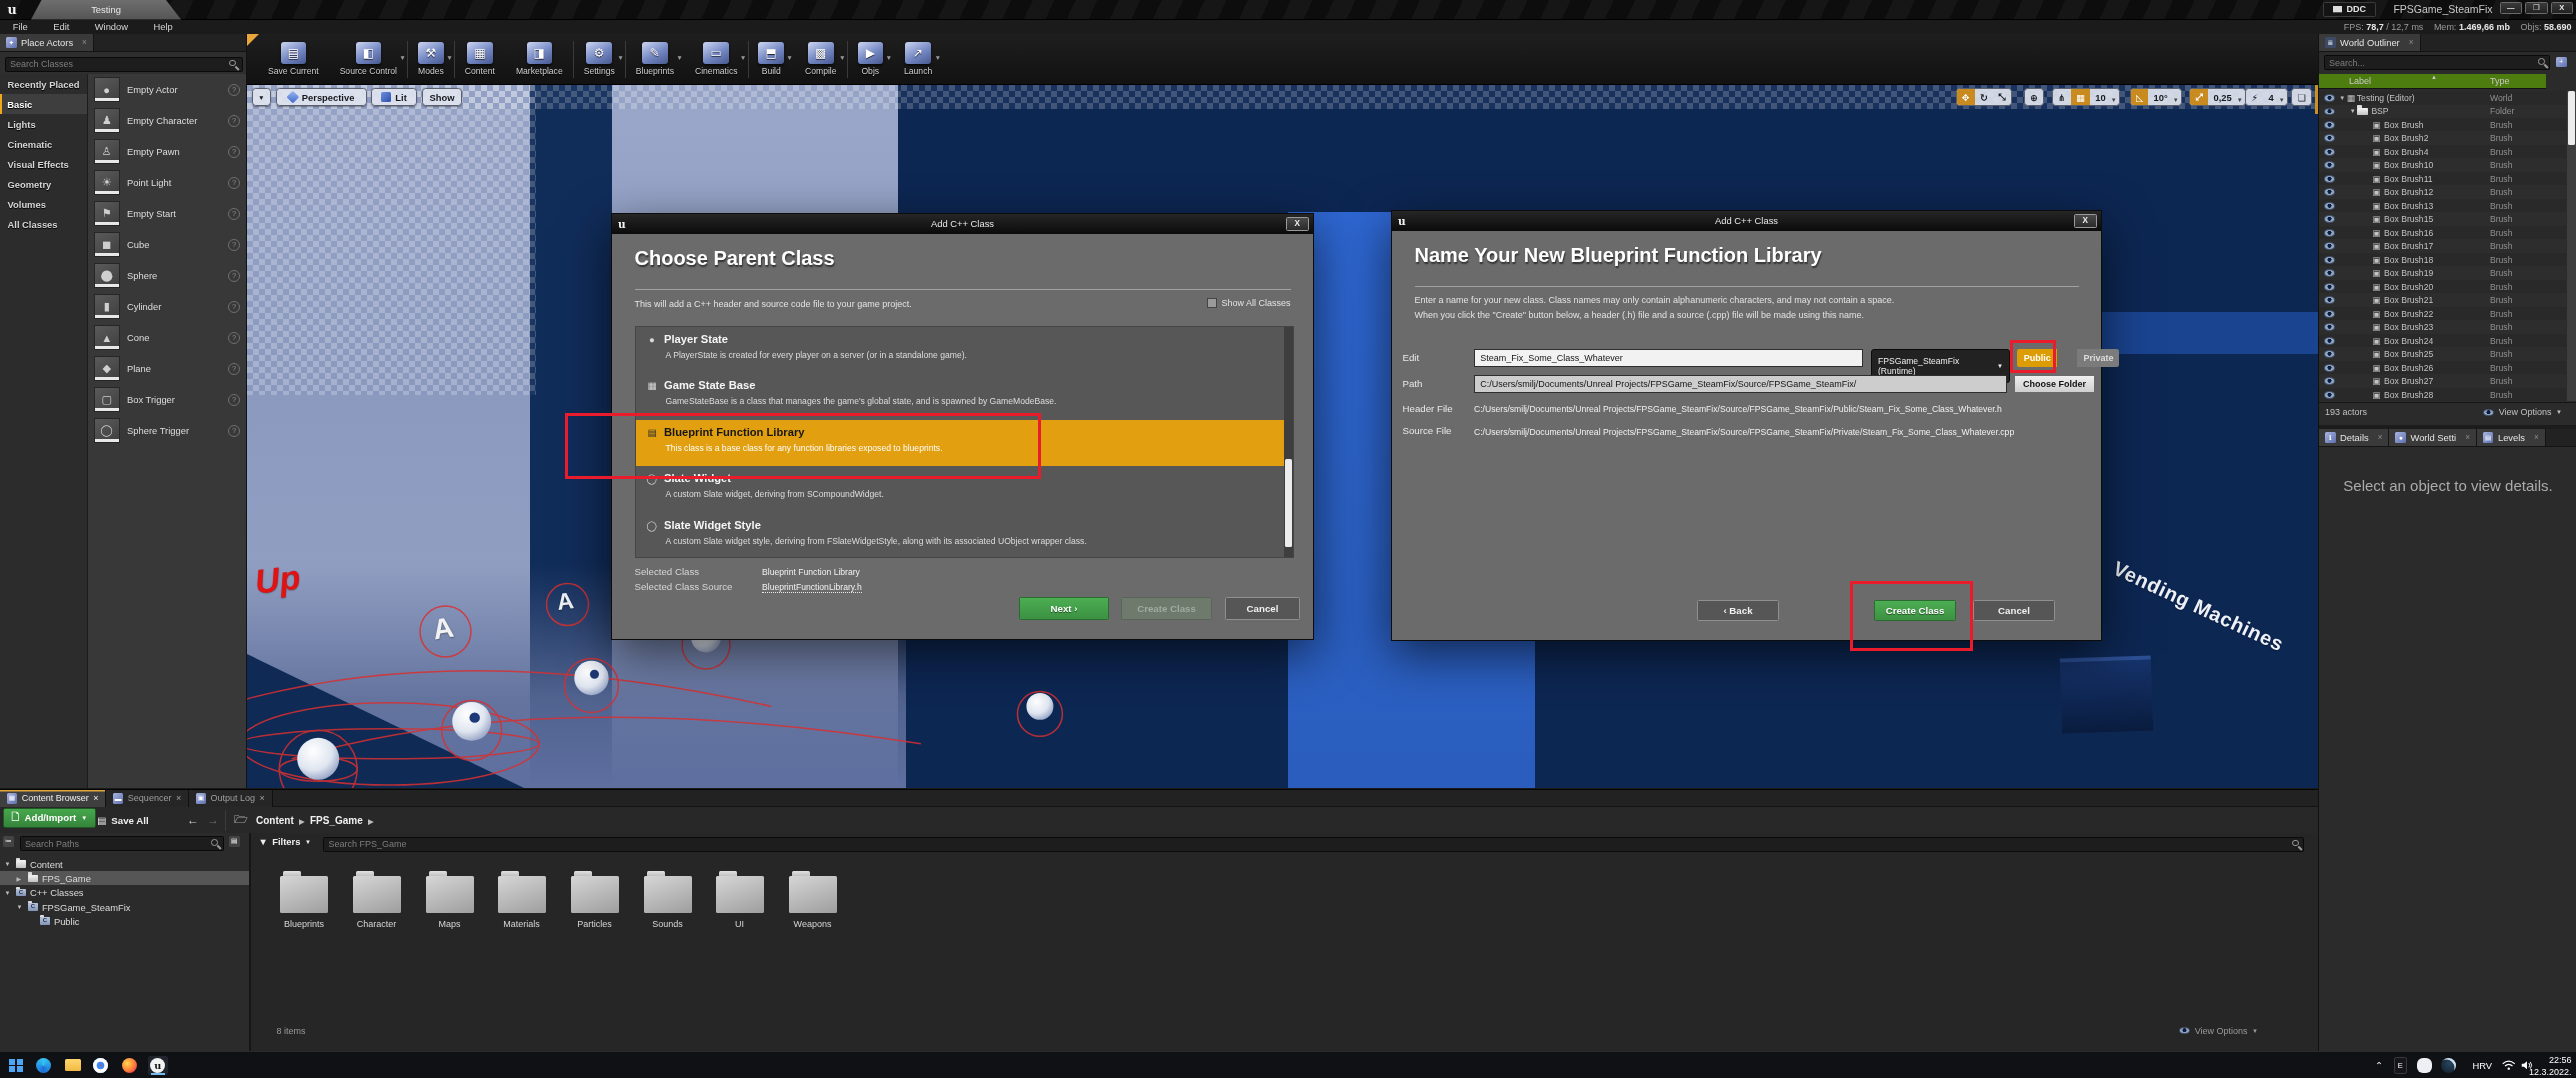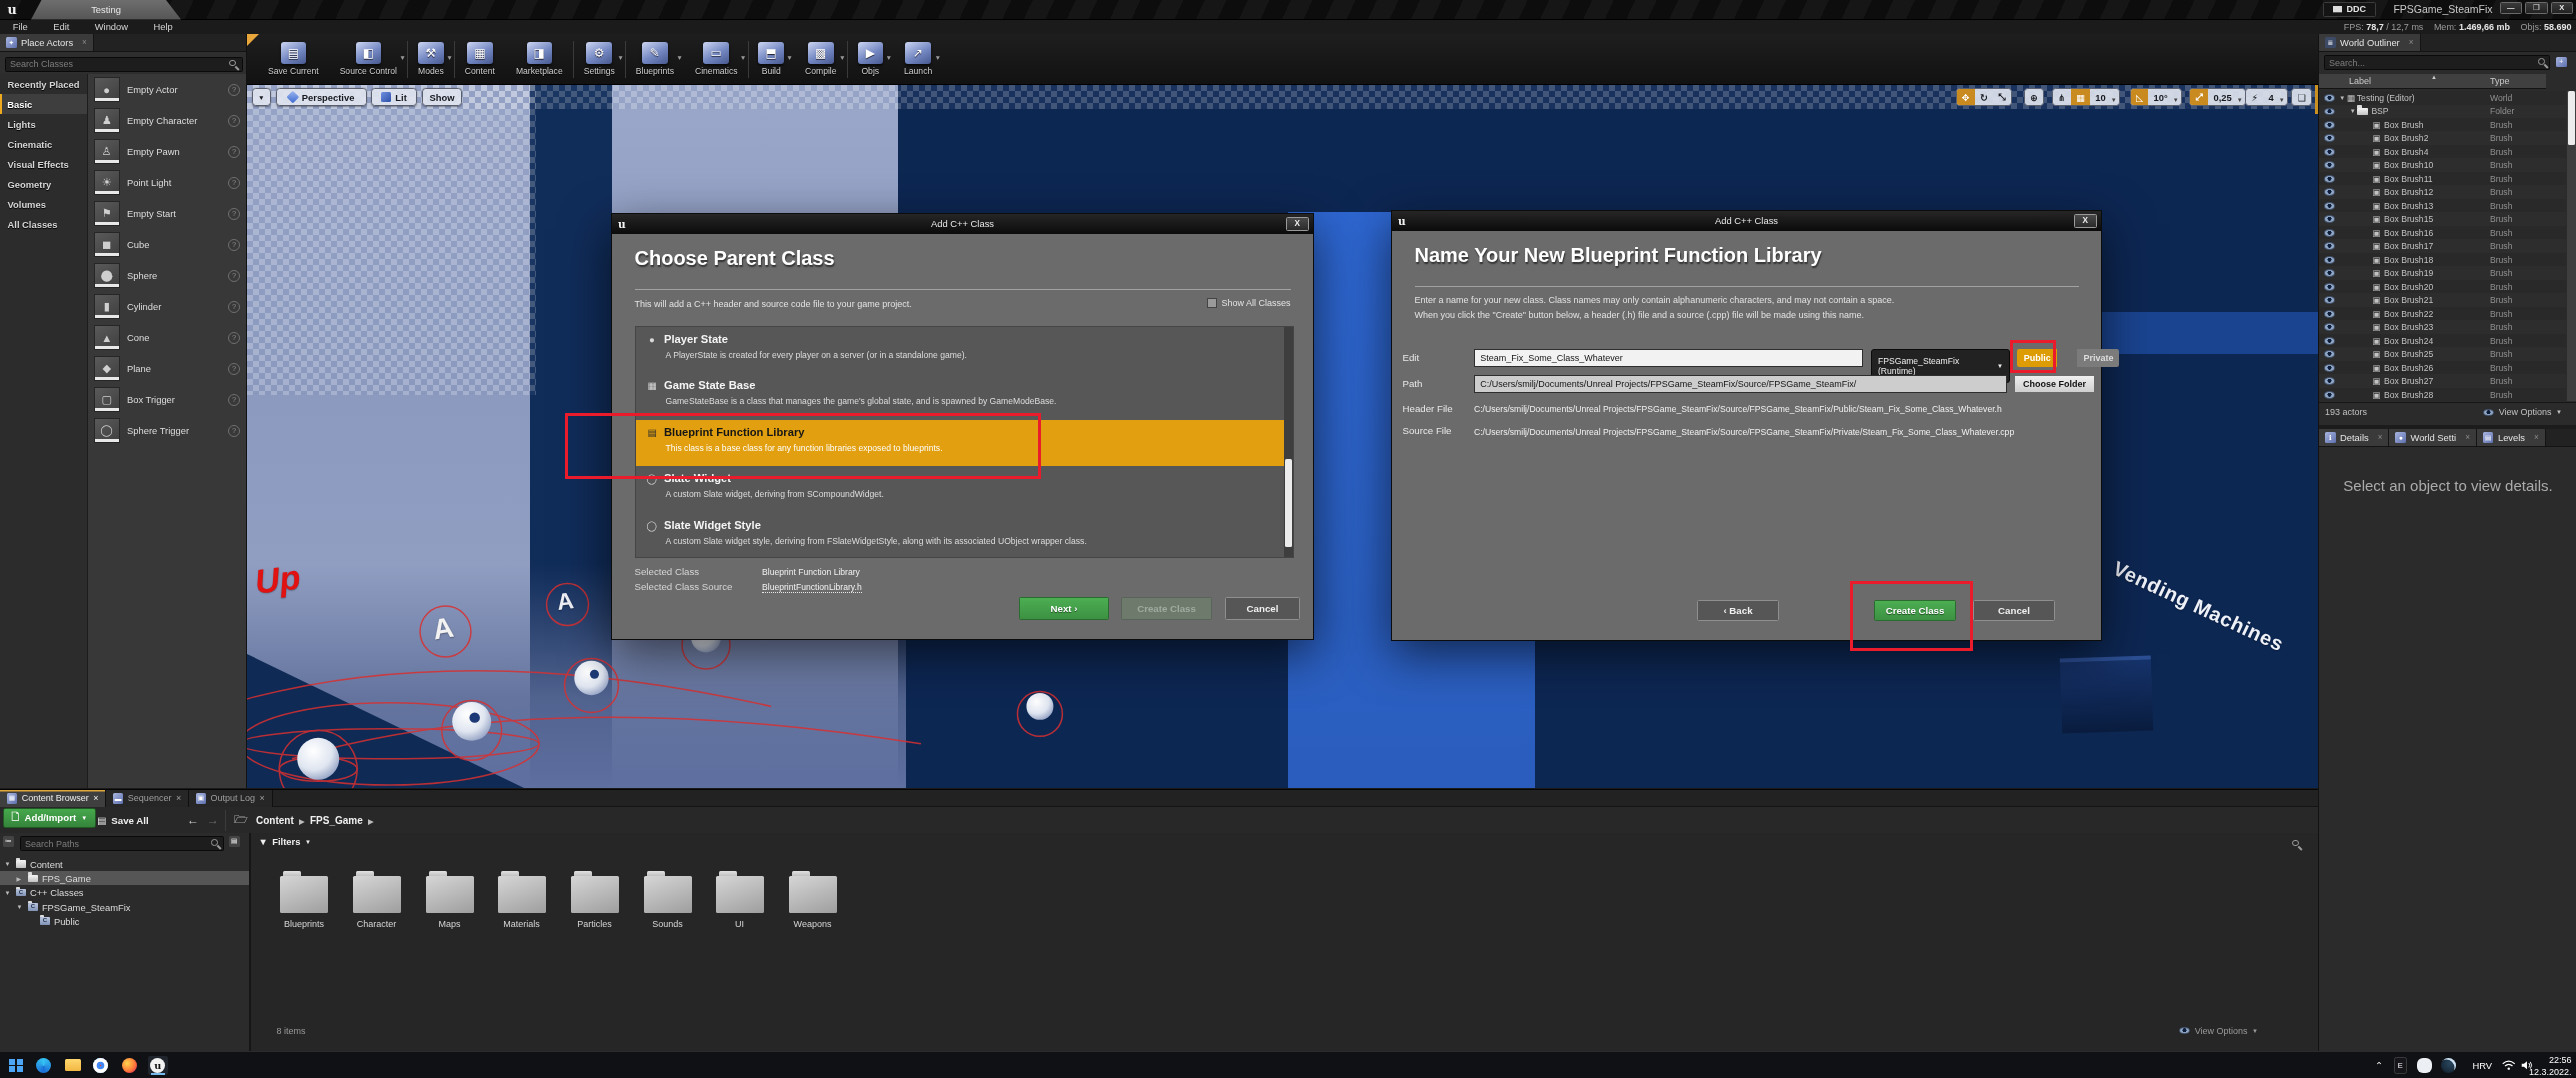--- a/index.html
+++ b/index.html
@@ -636,21 +636,21 @@
       <div class="panel-tab">
         <span class="ico-sq" style="background:#3c4a66;">≣</span>
         <span>World Outliner</span>
         <span class="x">×</span>
       </div>
     </div>
     <input class="searchbox abs" style="left: 4.5px; top: 21px; width: 226px; height: 15px;" placeholder="Search...">
     <span class="mag" style="left:219px;top:24px;"></span>
     <span class="ico-sq abs" style="left:237px;top:22.5px;">+</span>
 
-    <div class="abs" style="left:0;top:40px;width:227px;height:15px;background:#404040;border-bottom:0.7px solid #141414;">
+    <div class="abs" style="left:0;top:40px;width:227px;height:15px;background:#4d7c0f;border-bottom:0.7px solid #141414;">
       <span class="hdr-col abs" style="left:30px;top:2.2px;">Label</span>
       <span class="abs" style="left:112px;top:0px;font-size:6px;color:#ccc;">▲</span>
       <span class="hdr-col abs" style="left:171px;top:2.2px;">Type</span>
     </div>
 
     <div id="wo-rows" class="abs" style="left:0;top:57px;width:258px;height:310px;overflow:hidden;">
       <div class="wo-row depth-0 expanded" style="top: 0px; background: rgb(41, 41, 41);">
         <span class="eye" style="margin:0 4.5px;"></span>
         <span class="exp-tri" style="margin-left: 0px;">▼</span>
         <span class="row-ico">▦</span>
@@ -920,20 +920,21 @@
       </div>
     </div>
     <div class="abs" style="left:249px;top:43px;width:2.2px;bottom:0;background:#161616;"></div>
 
     <div class="abs" style="left:251px;top:43px;right:0;bottom:0;background:#262626;">
       <div class="abs" style="left:7.5px;top:3px;display:flex;align-items:center;gap:4.5px;color:#efefef;font-size:9.4px;font-weight:bold;">
         <span>▼</span>
         <span>Filters</span>
         <span style="font-size:6px;">▼</span>
       </div>
+      <input class="searchbox abs" style="left: 72px; top: 3.7px; width: 1981px; height: 15px;" placeholder="Search FPS_Game">
       <span class="mag" style="left:2041px;top:6.7px;"></span>
 
       <div id="cb-folders" class="abs" style="left:0;top:34px;right:0;height:135px;">
         <div class="cb-folder" style="left: 19.5px; top: 9px;">
           <div class="big-folder" style="margin:0 auto;"></div>
           <div class="lbl">Blueprints</div>
         </div>
           <div class="cb-folder" style="left: 92px; top: 9px;">
           <div class="big-folder" style="margin:0 auto;"></div>
           <div class="lbl">Character</div>

